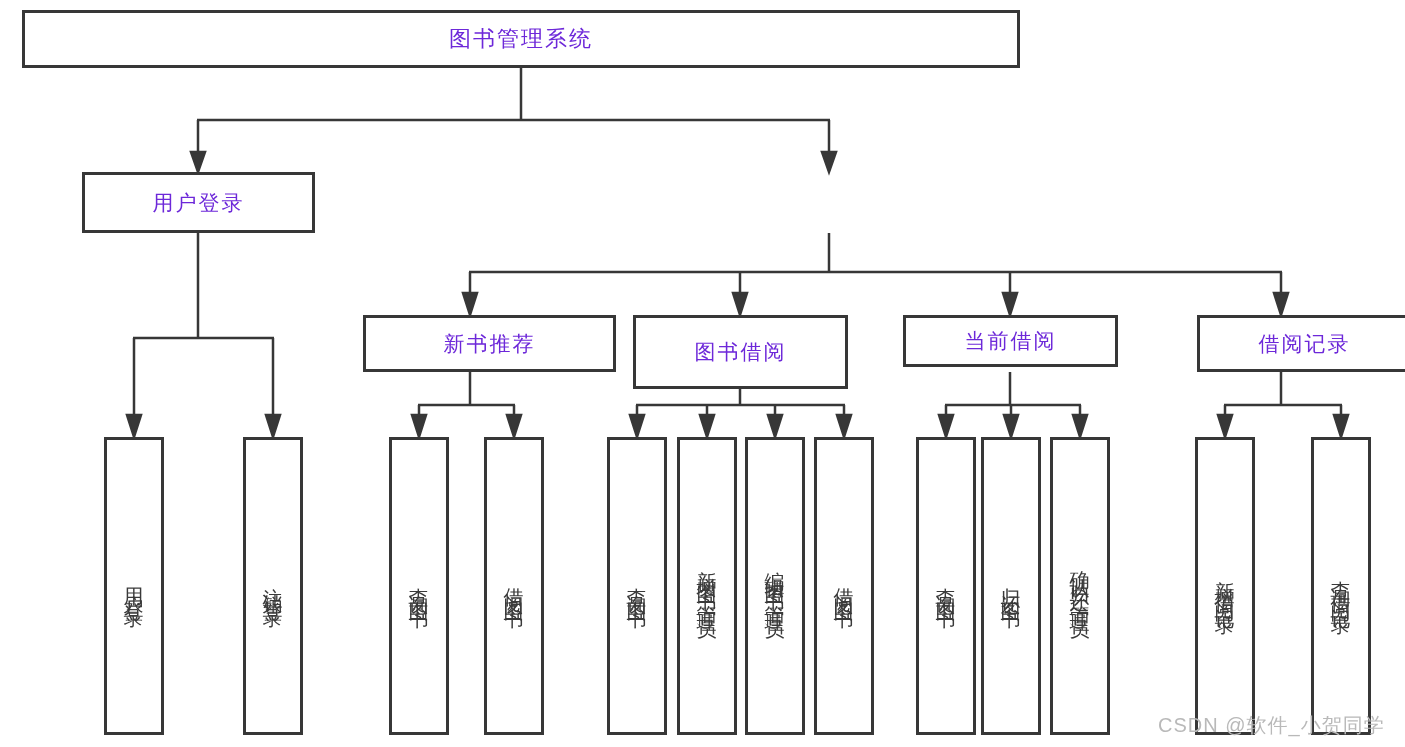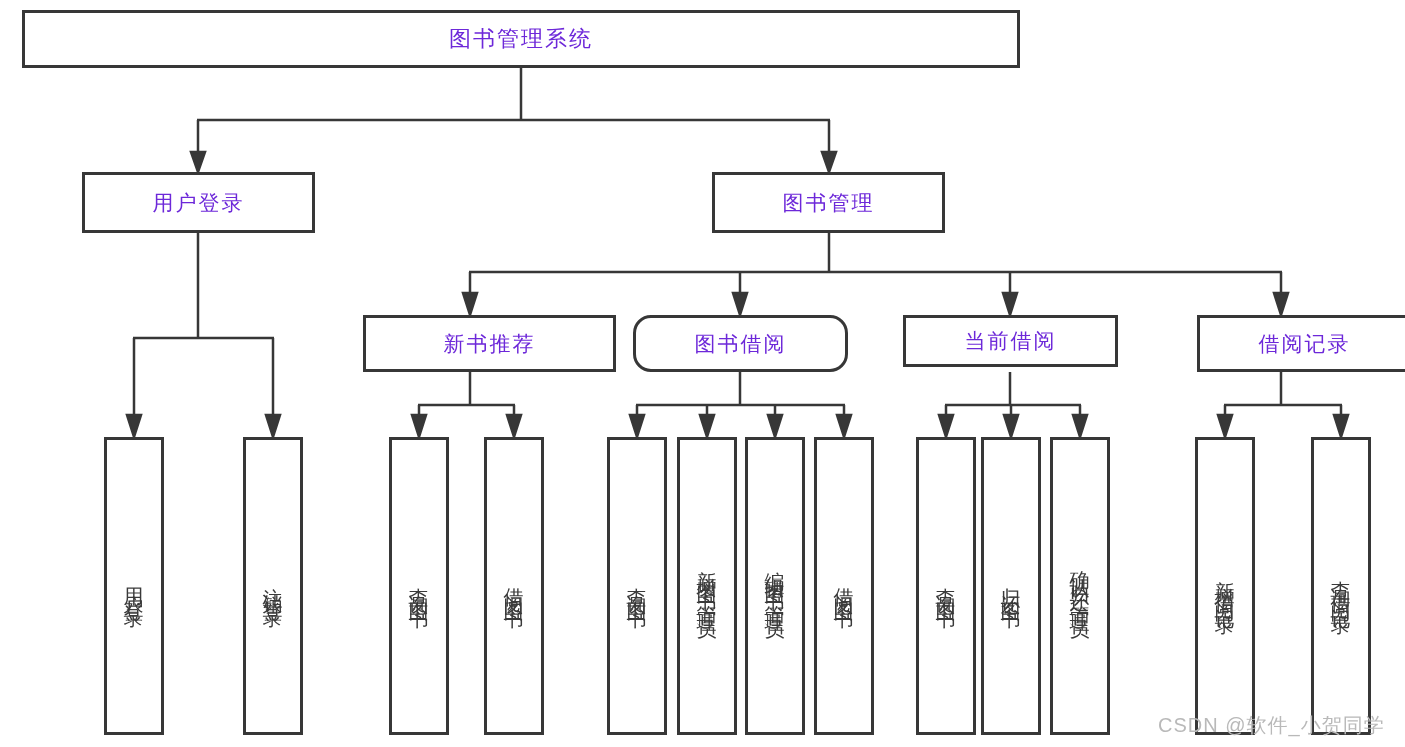--- a/index.html
+++ b/index.html
@@ -129,28 +129,25 @@
     <polygon points="1334,415 1348,415 1341,437"></polygon>
   </svg>
 
   <div class="box hbox root" style="left:22px; top:10px; width:998px; height:58px;">
     <span>图书管理系统</span>
   </div>
 
   <div class="box hbox" style="left:82px; top:172px; width:233px; height:61px;">
     <span>用户登录</span>
   </div>
-  <div class="box hbox" style="left:712px; top:172px; width:233px; height:61px;">
-    <span>图书管理</span>
-  </div>
 
   <div class="box hbox" style="left:363px; top:315px; width:253px; height:57px;">
     <span>新书推荐</span>
   </div>
-  <div class="box hbox" style="left:633px; top:315px; width:215px; height:57px;border-radius:18px;">
+  <div class="box hbox" style="left:633px; top:315px; width:215px; height:74px;">
     <span>图书借阅</span>
   </div>
   <div class="box hbox" style="left:903px; top:315px; width:215px; height:52px;">
     <span>当前借阅</span>
   </div>
   <div class="box hbox" style="left:1173px; top:315px; width:215px; height:57px;margin-left:24px;">
     <span>借阅记录</span>
   </div>
 
   <div class="box leaf" style="left:104px;">

